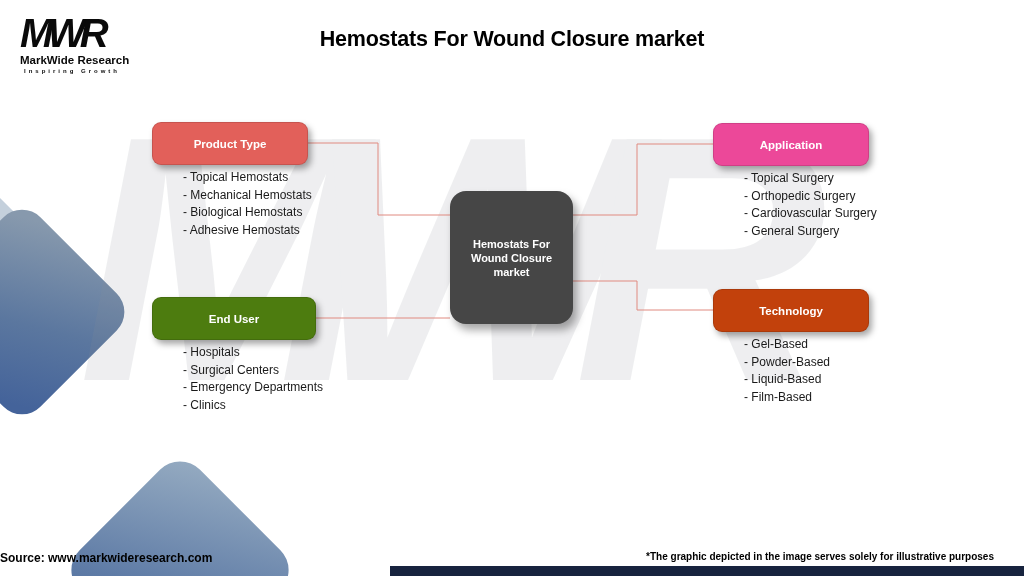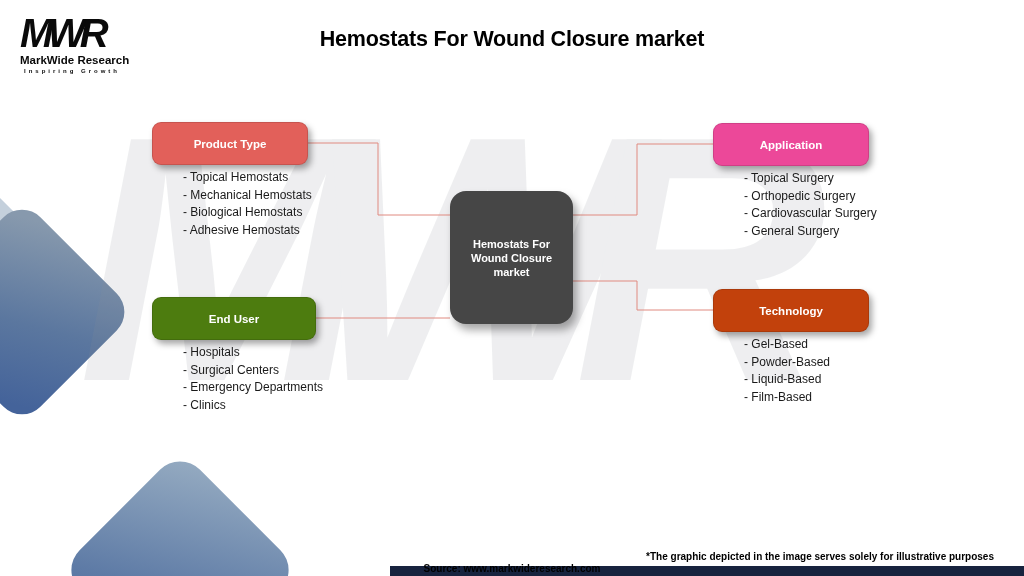--- a/index.html
+++ b/index.html
@@ -91,22 +91,22 @@
   .pos-enduser .node-box { width:164px; }
 
   .node-items {
     list-style:none; margin-top:4px; padding-left:31px;
     font-size:12px; color:#1a1a1a;
   }
   .node-items li { line-height:17.5px; white-space:nowrap; }
 
   
   .source-line {
-    position:absolute; left:0; top:563px; width:100%; text-align:center;
-    font-size:10px; font-weight:bold; color:#000; z-index:3;
+    position:absolute; left:0; top:551px; width:100%; text-align:left;
+    font-size:12px; font-weight:bold; color:#000; z-index:3;
   }
   .disclaimer {
     position:absolute; right:30px; top:551px;
     font-size:10px; font-weight:bold; color:#000; z-index:3;
   }
 </style>
 </head>
 <body>
 
 <div class="canvas">

